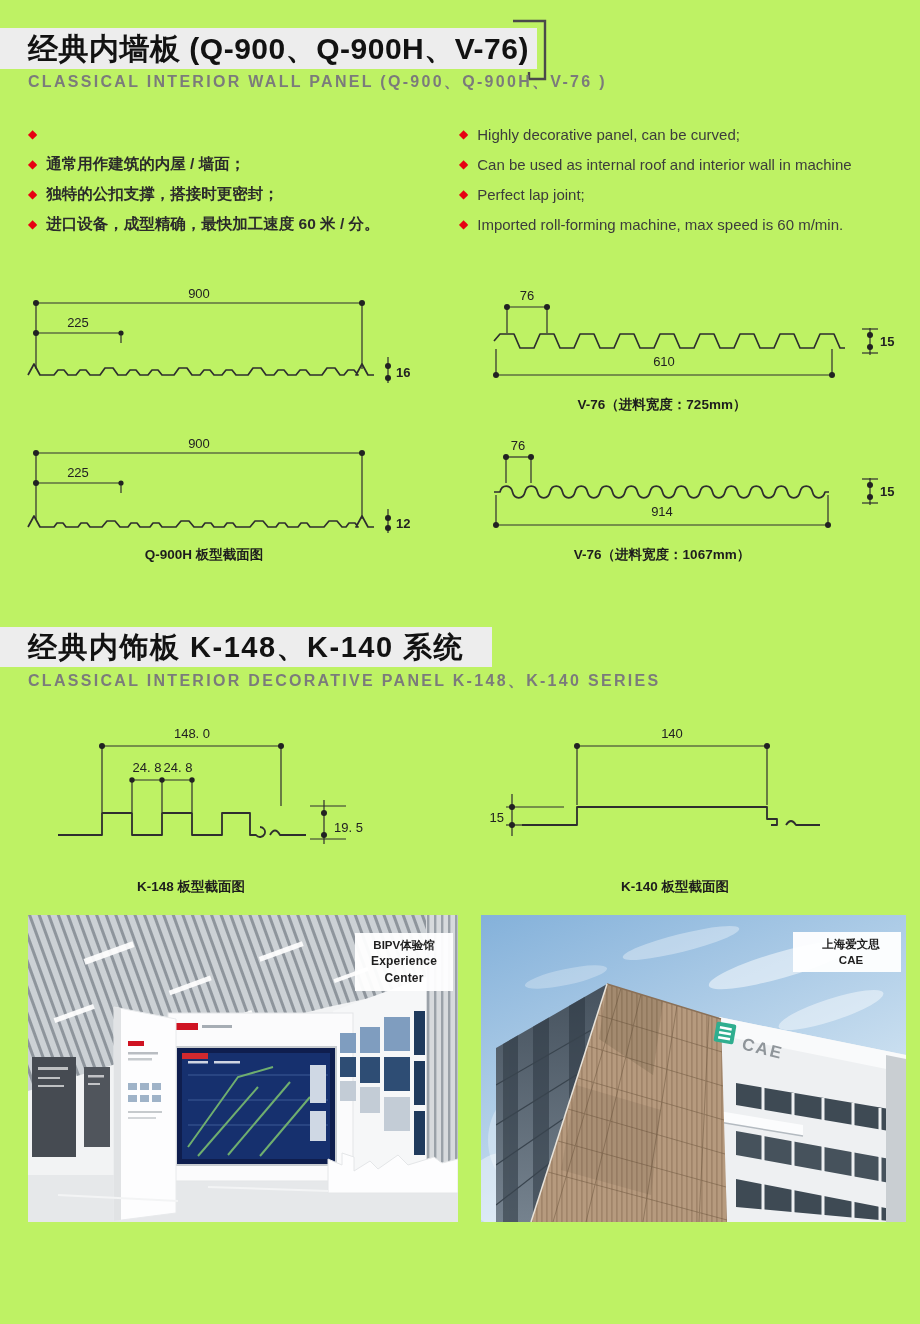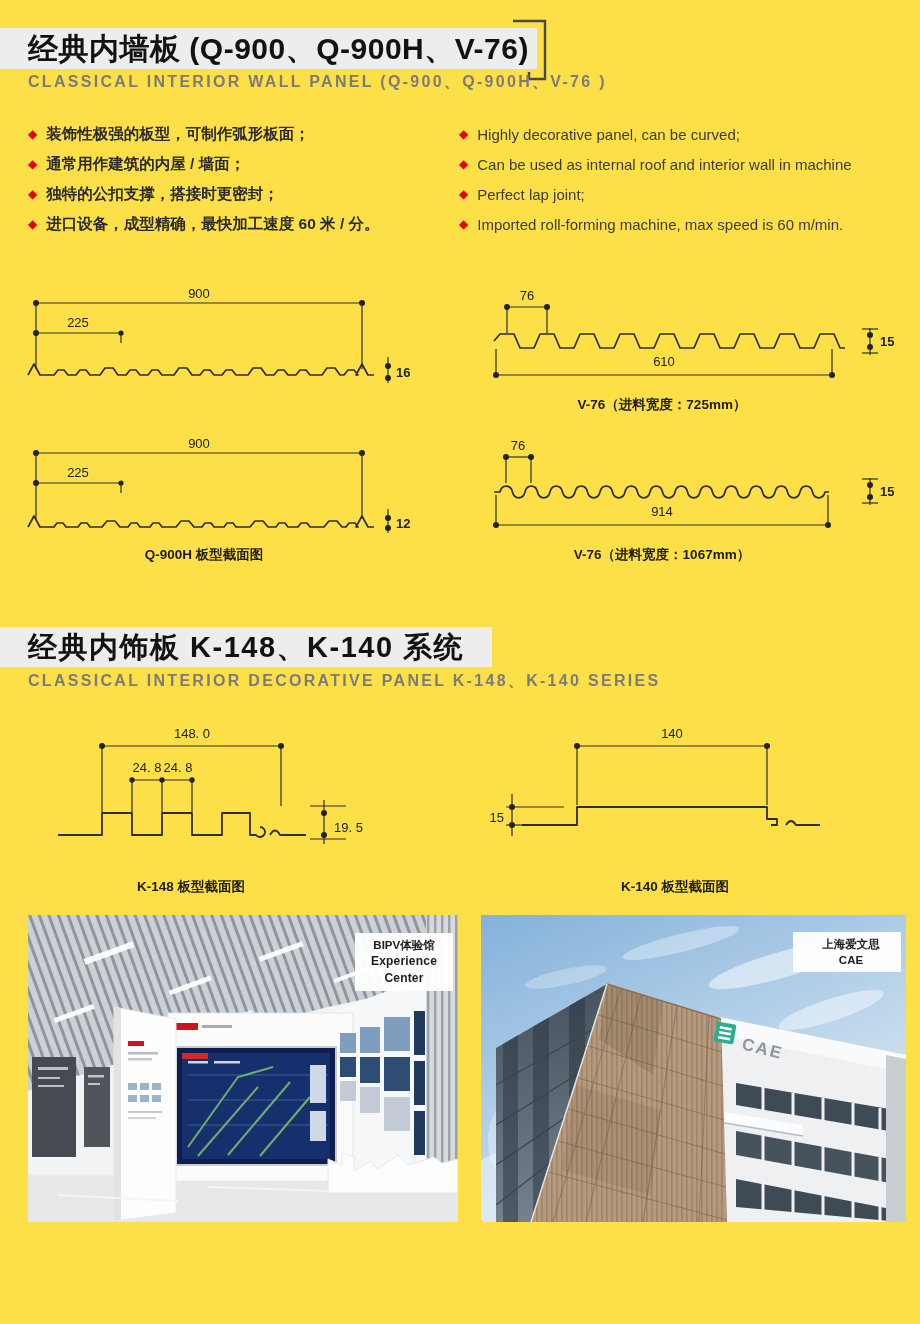--- a/index.html
+++ b/index.html
@@ -1,16 +1,16 @@
 <!DOCTYPE html>
 <html><head>
 <meta charset="utf-8">
 <style>
   html,body{margin:0;padding:0;background:#fff;}
-  .page{position:relative;width:920px;height:1324px;background:#fde047;overflow:hidden;
+  .page{position:relative;width:920px;height:1324px;background:#bef264;overflow:hidden;
         font-family:"Liberation Sans","DejaVu Sans",sans-serif;color:#222;}
   
   .band{position:absolute;left:0;background:#ededed;}
   .band1{top:28px;width:537px;height:41px;}
   .band2{top:627px;width:492px;height:40px;}
   .title-cn{position:absolute;left:28px;font-weight:700;color:#121212;white-space:nowrap;}
   .title1{top:28px;height:41px;line-height:41px;font-size:30px;letter-spacing:0.5px;}
   .title2{top:627px;height:40px;line-height:40px;font-size:29px;letter-spacing:1.5px;}
   .subtitle{position:absolute;left:28px;font-weight:700;color:#7b7b7b;font-size:16px;letter-spacing:2.3px;white-space:nowrap;}
   .subtitle1{top:72px;}
@@ -44,21 +44,20 @@
   <div class="band band1"></div>
   <div class="title-cn title1">经典内墙板 (Q-900、Q-900H、V-76)</div>
   <svg class="bracket" width="46" height="70" viewBox="0 0 46 70">
     <path d="M8,5 H40 V63 H24 M24,63 V56" fill="none" stroke="#4a4a4a" stroke-width="2.4"></path>
   </svg>
   <div class="subtitle subtitle1">CLASSICAL INTERIOR WALL PANEL (Q-900、Q-900H、V-76 )</div>
 
   <ul class="features features-cn">
     <li>
         <span class="dia">◆</span>
-        <span>装饰性极强的板型，可制作弧形板面；</span>
       </li>
     <li>
         <span class="dia">◆</span>
         <span>通常用作建筑的内屋 / 墙面；</span>
       </li>
     <li>
         <span class="dia">◆</span>
         <span>独特的公扣支撑，搭接时更密封；</span>
       </li>
     <li>

